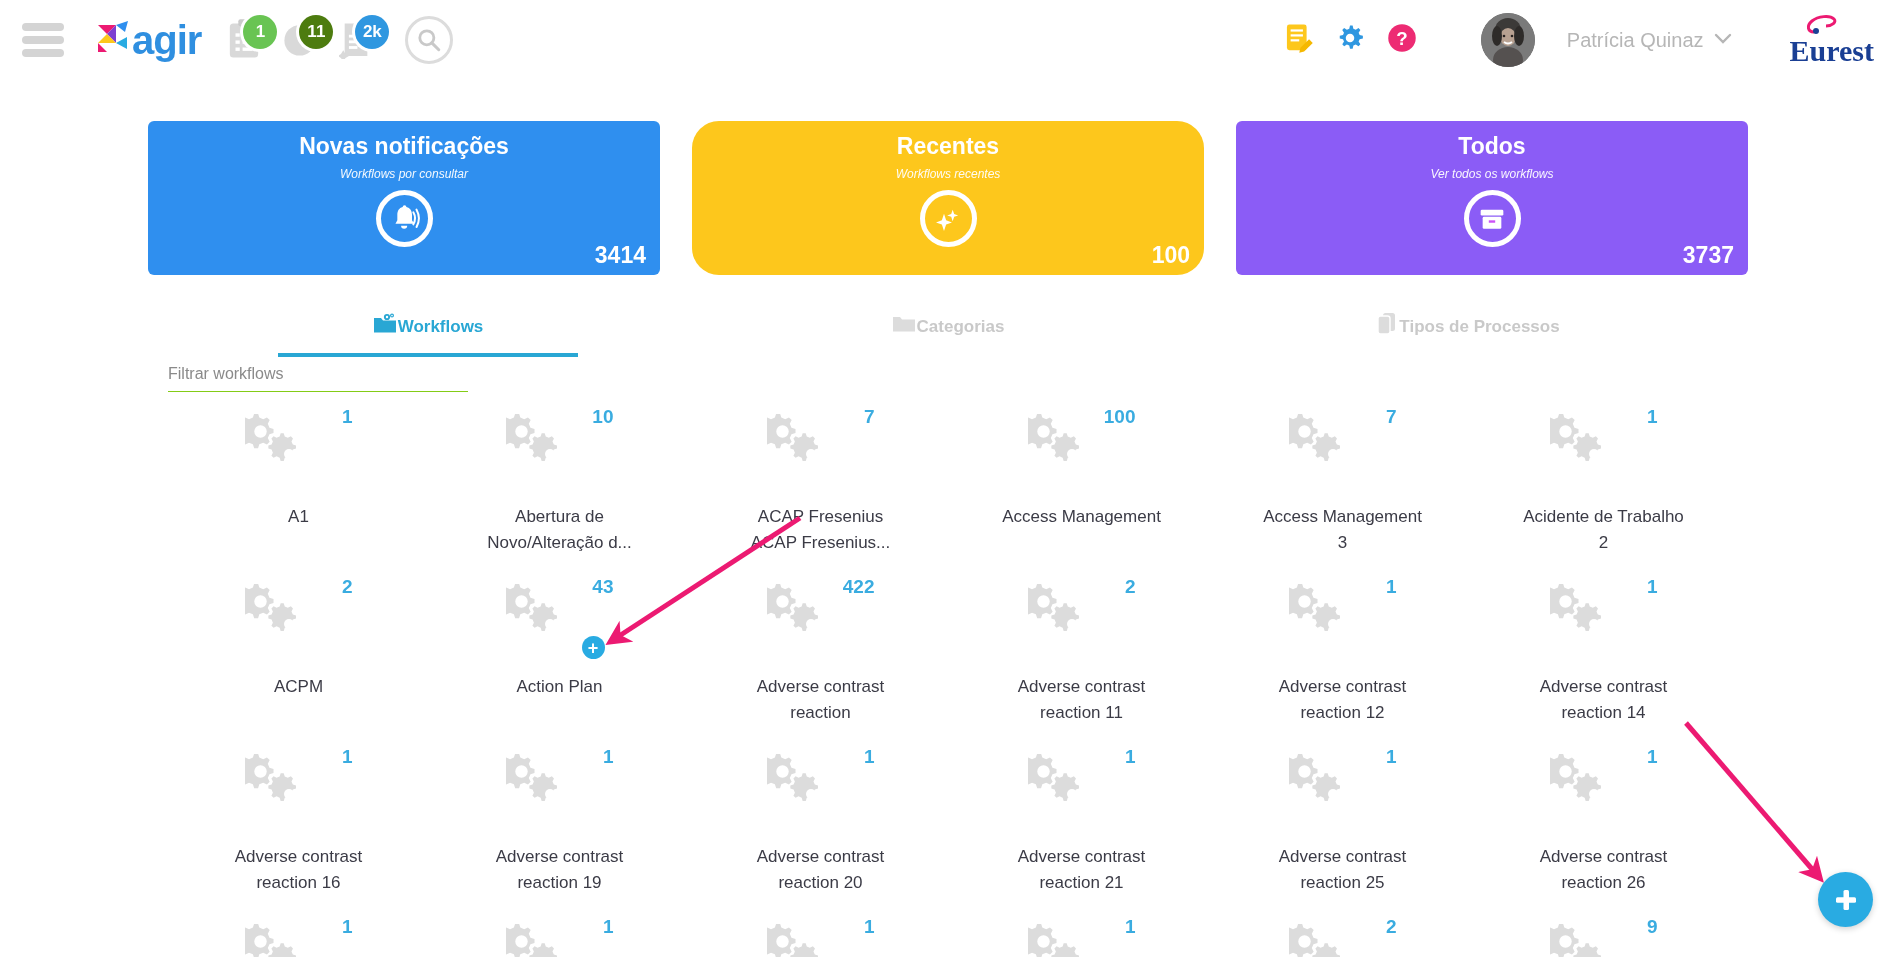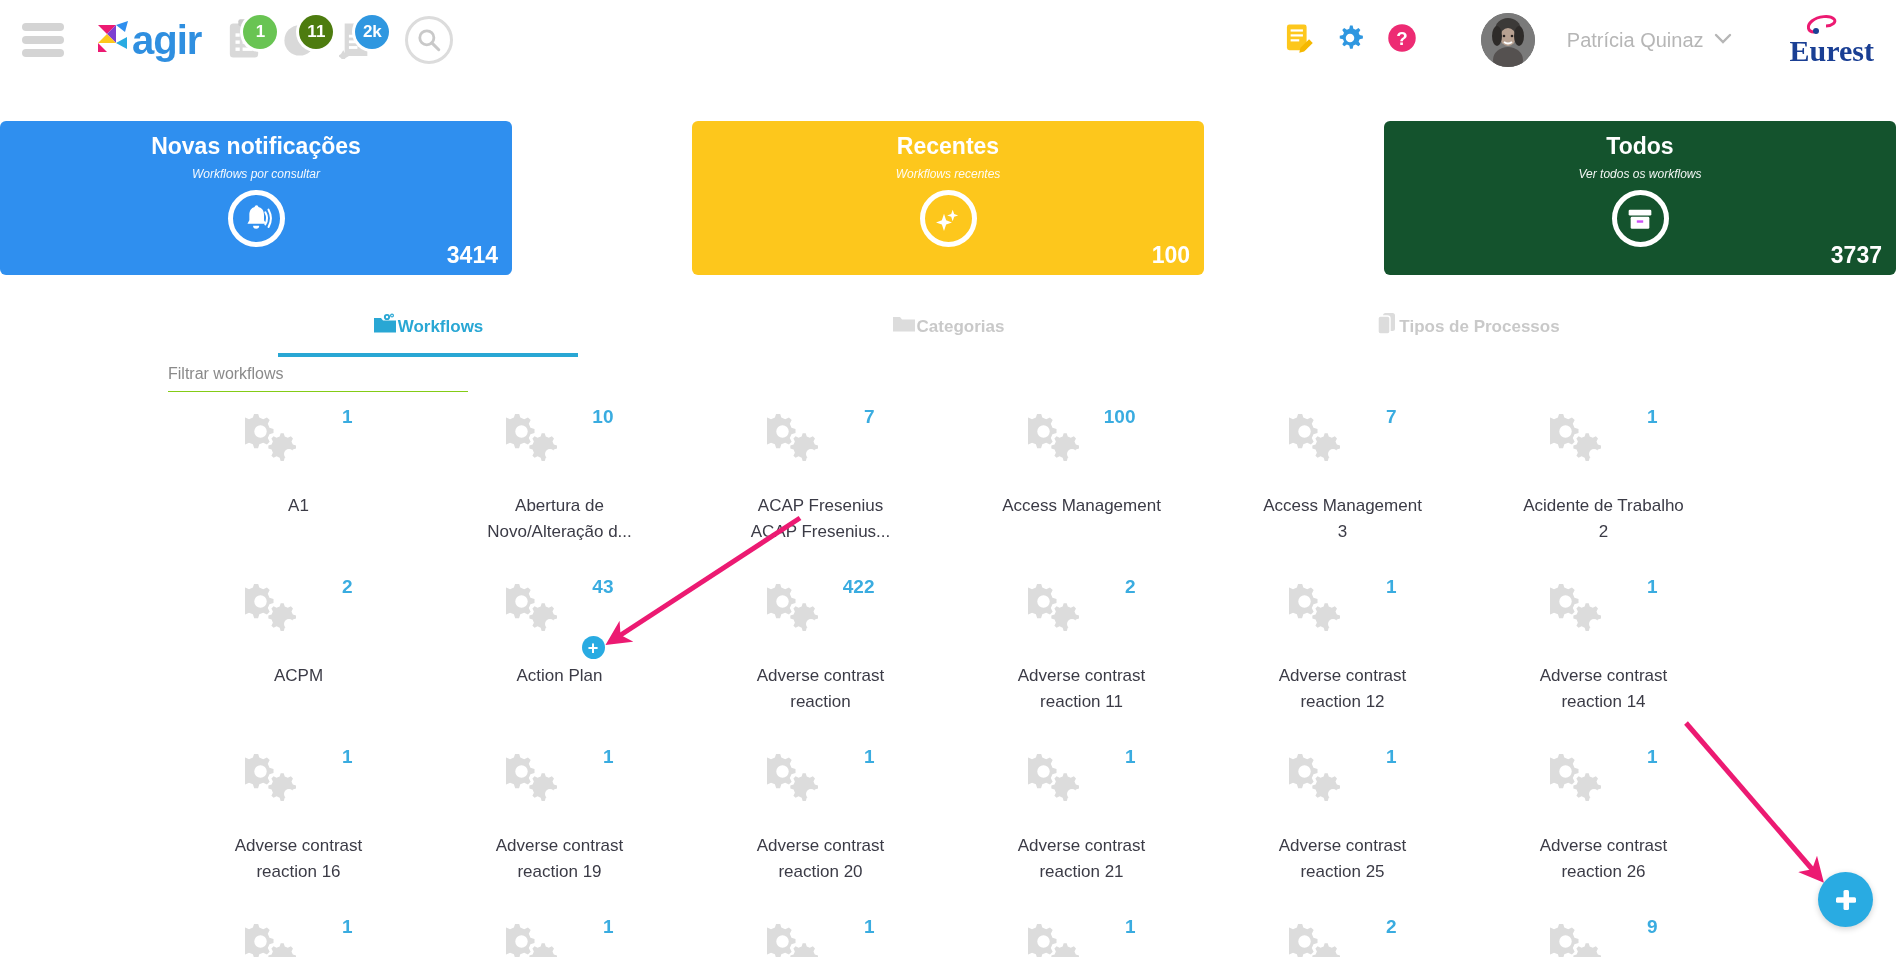--- a/index.html
+++ b/index.html
@@ -56,28 +56,28 @@
   .avatar {
     width:54px; height:54px; border-radius:50%; overflow:hidden;
     background:#6c6c6c; position:relative; flex:none;
   }
   .user-name { margin-left:32px; color:#b6b6b6; font-size:20px; }
   .caret { margin-left:10px; color:#b6b6b6; font-size:17px; font-weight:bold; }
   .brand { margin-left:58px; text-align:center; line-height:1; }
   .brand-word { font-family:"Liberation Serif", serif; font-weight:bold; font-size:30px; color:#1a3f94; letter-spacing:0px; }
 
   
-  .cards { position:absolute; top:121px; left:0; width:1896px; display:flex; justify-content:space-between; }
+  .cards { position:absolute; top:121px; left:0; width:1896px; display:flex; justify-content:center; gap:32px; }
   .card {
     width:512px; height:154px; border-radius:6px; position:relative;
     color:#fff; padding-top:12px;
   }
   .card.blue   { background:#2f8fef; }
-  .card.yellow { background:#fdc71c; }
-  .card.purple { background:#14532d; }
+  .card.yellow { background:#fdc71c;border-radius:27px; }
+  .card.purple { background:#8b5cf6; }
   .card-title { text-align:center; font-size:23px; font-weight:bold; }
   .card-sub { text-align:center; font-size:12px; font-style:italic; margin-top:7px; opacity:.95; }
   .card-circle {
     width:57px; height:57px; border-radius:50%; border:5px solid #fff;
     margin:9px auto 0; display:flex; align-items:center; justify-content:center;
   }
   .card-count { position:absolute; right:14px; bottom:6px; font-size:23px; font-weight:bold; }
 
   
   .tabs { position:absolute; top:312px; left:168px; width:1560px; display:flex; }
@@ -113,21 +113,21 @@
     font-size:19px; font-weight:bold; color:#3aace0;
   }
   .tile-plus {
     position:absolute; left:112px; top:60px;
     width:23px; height:23px; border-radius:50%; background:#29abe2;
     display:flex; align-items:center; justify-content:center;
     color:#fff; font-size:18px; font-weight:bold; line-height:0;
   }
   .tile-label {
     text-align:center; font-size:17px; color:#3b3b46; line-height:26px;
-    max-width:170px; margin-top:3px;
+    max-width:170px; margin-top:14px;
   }
 
   
   .anno { position:absolute; left:0; top:0; width:1896px; height:957px; pointer-events:none; }
 
   
   .fab {
     position:absolute; right:23px; bottom:30px;
     width:55px; height:55px; border-radius:50%; background:#29abe2;
     display:flex; align-items:center; justify-content:center; cursor:pointer;

